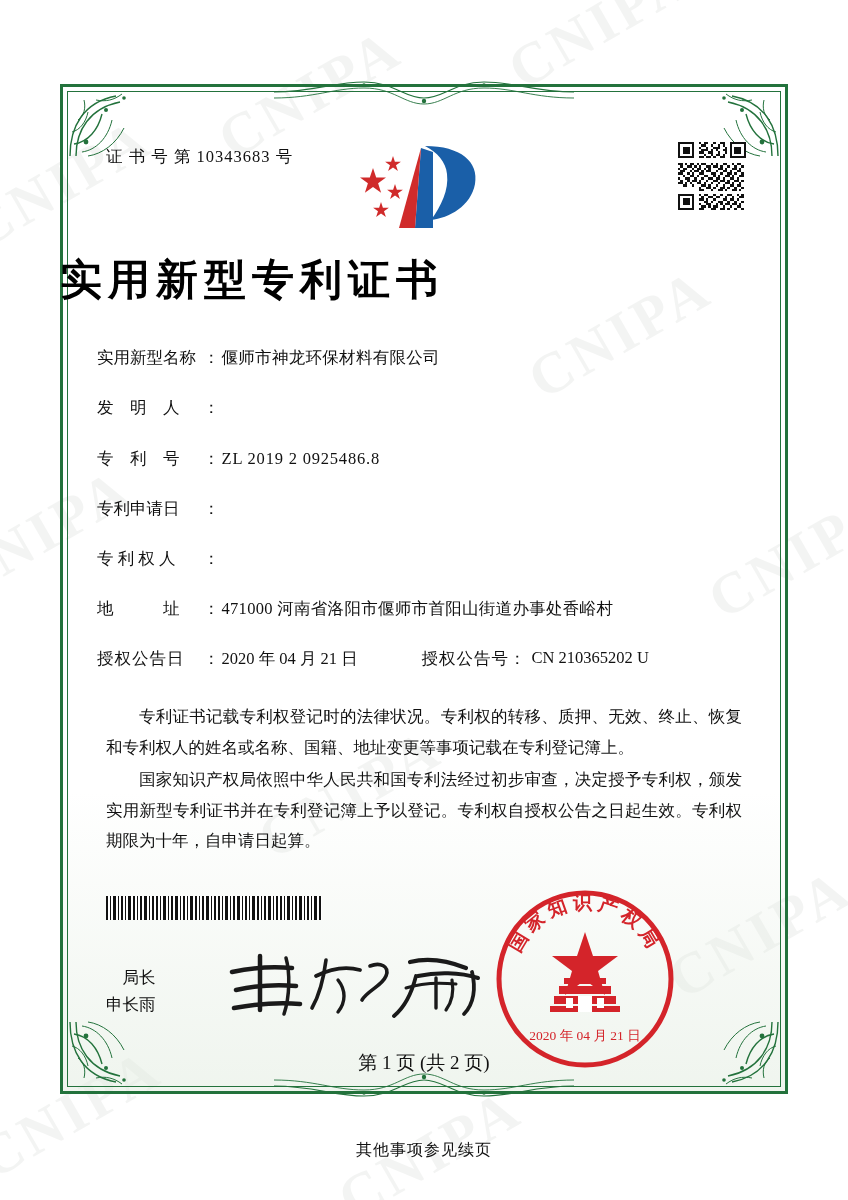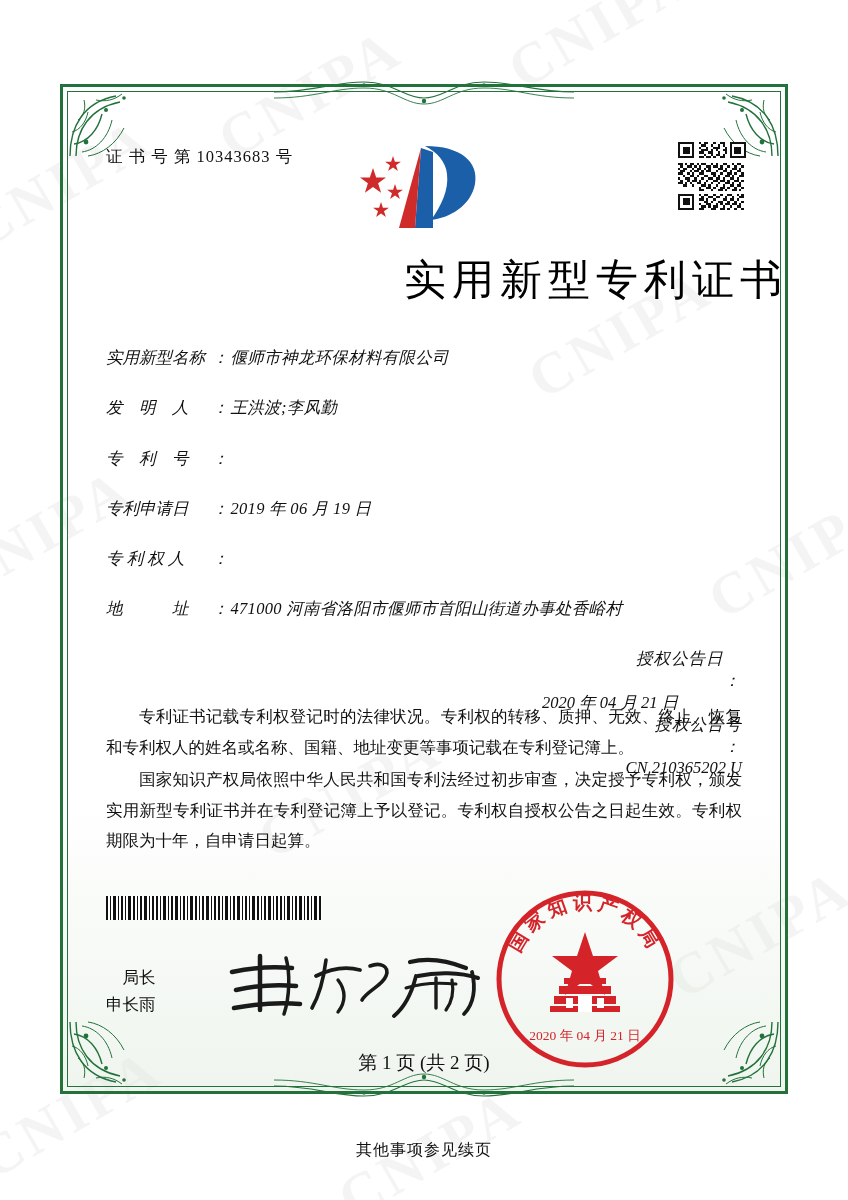--- a/index.html
+++ b/index.html
@@ -120,37 +120,35 @@
     transform: translateX(-50%);
     width: 190px;
     height: 100px;
   }
 
   .main-title {
     position: absolute;
     left: 0;
     right: 0;
     top: 168px;
-    text-align: right;
+    text-align: left;
     font-size: 42px;
-    font-weight: normal;
+    font-weight: bold;
     letter-spacing: 6px;
     color: #000;
     font-family: "DejaVu Serif", "Liberation Serif", serif;
-    margin-left: 12px;
   }
 
   .fields {
     position: absolute;
-    left: 46px;
+    left: 37px;
     right: 46px;
     top: 262px;
     font-size: 16.5px;
     color: #111;
-    font-style: italic;
   }
   .field-row {
     display: flex;
     align-items: baseline;
     margin-bottom: 25.5px;
     line-height: 1.5;
   }
   .field-label {
     width: 106px;
     flex: none;
@@ -160,29 +158,28 @@
   }
   .field-sep { flex: none; padding-right: 2px; }
   .field-value { flex: 1; letter-spacing: 0.3px; }
   .field-value.mono {
     font-family: "Liberation Serif", serif;
     letter-spacing: 0.8px;
   }
 
   .grant-row {
     display: flex;
-    align-items: flex-end;
+    align-items: flex-start;
     margin-bottom: 6px;
     font-size: 16.5px;
-    flex-direction: column;
   }
   .grant-label-a { width: 106px; flex: none; letter-spacing: 1px;}
   .grant-val-a { width: 200px; flex: none; }
   .grant-label-b { flex: none; letter-spacing: 1px; }
-  .grant-val-b { flex: 1; padding-left: 4px; margin-left: 47px; }
+  .grant-val-b { flex: 1; padding-left: 4px; }
 
   .paragraphs {
     position: absolute;
     left: 46px;
     right: 46px;
     top: 618px;
     font-size: 16.5px;
     line-height: 1.85;
     color: #111;
     text-align: justify;
@@ -585,32 +582,31 @@
 
       <div class="field-row">
         <div class="field-label">实用新型名称</div>
         <div class="field-sep">：</div>
         <div class="field-value">偃师市神龙环保材料有限公司</div>
       </div>
 
       <div class="field-row">
         <div class="field-label">发　明　人</div>
         <div class="field-sep">：</div>
-        <div class="field-value">王洪波;李风勤</div>
       </div>
 
       <div class="field-row">
         <div class="field-label">专　利　号</div>
         <div class="field-sep">：</div>
+        <div class="field-value mono">ZL 2019 2 0925486.8</div>
       </div>
 
       <div class="field-row">
         <div class="field-label">专利申请日</div>
         <div class="field-sep">：</div>
-        <div class="field-value">2019 年 06 月 19 日</div>
       </div>
 
       <div class="field-row">
         <div class="field-label">专 利 权 人</div>
         <div class="field-sep">：</div>
       </div>
 
       <div class="field-row">
         <div class="field-label">地　　　址</div>
         <div class="field-sep">：</div>

